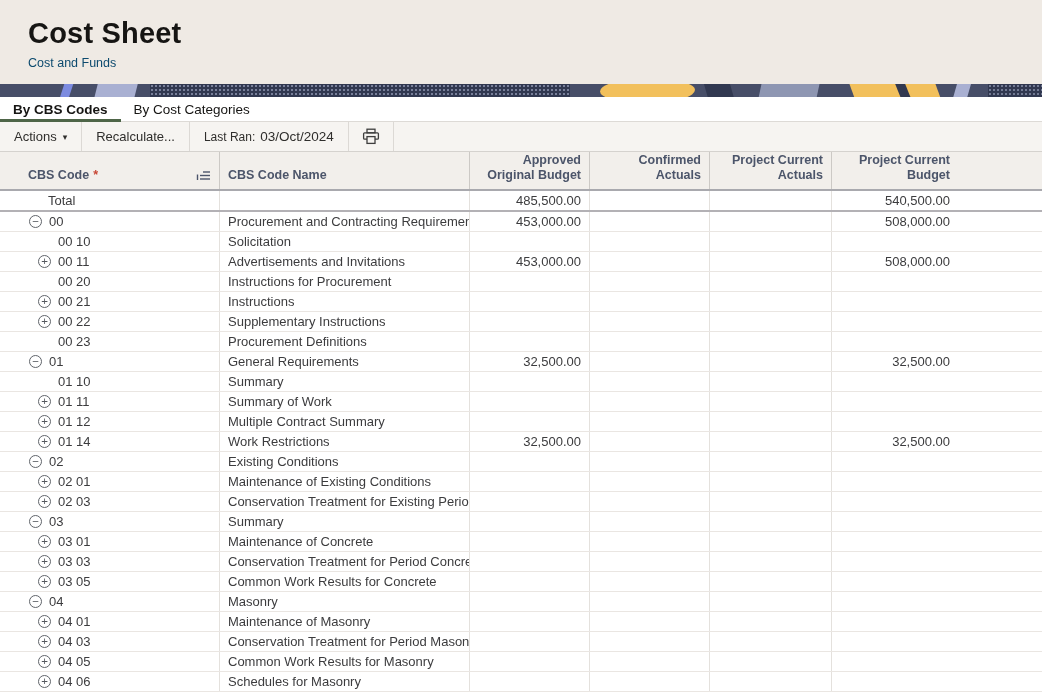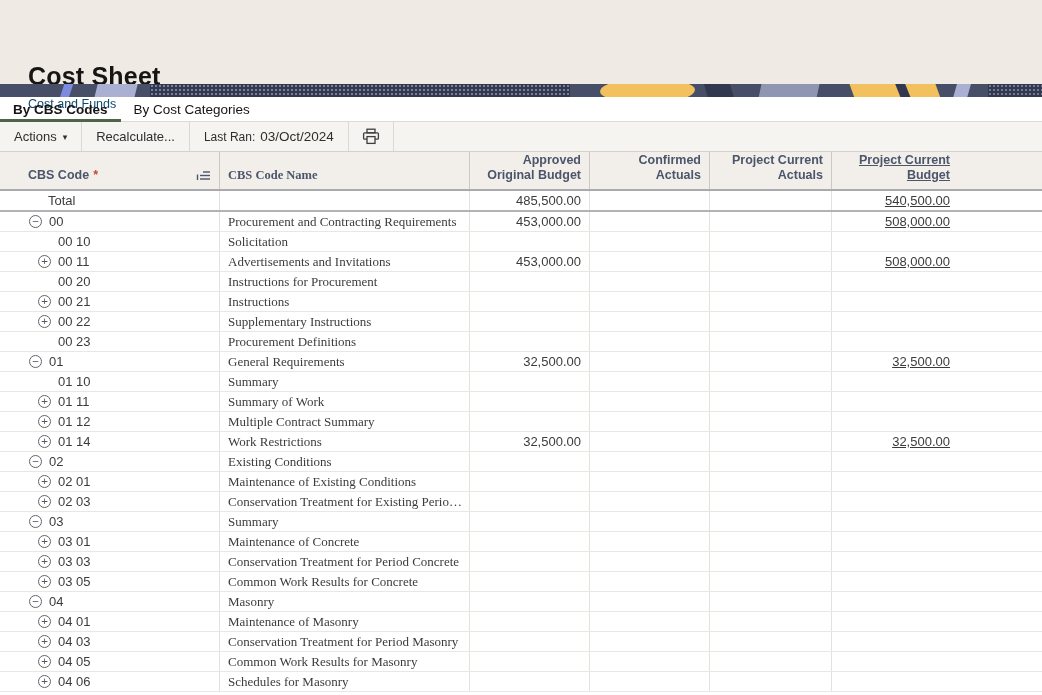--- a/index.html
+++ b/index.html
@@ -18,21 +18,21 @@
     --grid-vline:#E4E1DD;
     --row-text:#3C3C3E;
   }
   *{box-sizing:border-box;margin:0;padding:0;}
   body{
     width:1042px;height:695px;overflow:hidden;background:#fff;
     font-family:"Liberation Sans", sans-serif;color:var(--row-text);
   }
   
   .page-header{height:84px;background:var(--header-bg);padding:17px 0 0 28px;}
-  .page-title{font-size:25px;font-weight:bold;color:#161513;letter-spacing:.2px;margin-top:45px;}
+  .page-title{font-size:29px;font-weight:bold;color:#161513;letter-spacing:.2px;}
   .page-subtitle{font-size:12.5px;color:#0c4a6e;margin-top:6px;}
   
   .banner{position:relative;height:13px;background:var(--banner-navy);overflow:hidden;}
   .banner .shape{position:absolute;top:-4px;height:22px;}
   .bs1{left:62px;width:9px;background:#7C8BE0;transform:skewX(-18deg);}
   .bs2{left:96px;width:40px;background:var(--banner-periwinkle);transform:skewX(-14deg);}
   .bs3{left:150px;width:420px;background:var(--banner-dark);
        background-image:radial-gradient(rgba(185,193,220,.55) .7px,transparent .9px);background-size:4px 4px;}
   .bs4{left:600px;width:95px;background:var(--banner-yellow);border-radius:50% 45% 55% 50%/70% 60% 75% 65%;top:-2px;height:18px;}
   .bs5{left:706px;width:26px;background:var(--banner-dark);transform:skewX(16deg);}
@@ -55,21 +55,21 @@
   .caret{font-size:9px;margin-left:6px;color:#2F2E2C;}
   .lastran-label{font-size:12px;margin-right:5px;}
   .lastran-date{font-size:13.5px;}
   .print-btn{display:flex;align-items:center;padding:0 13px;height:100%;cursor:pointer;}
   
   .grid{width:1042px;}
   .grid-header{display:flex;height:39px;background:var(--grid-header-bg);border-bottom:2px solid var(--strong-border);}
   .hcell{display:flex;align-items:flex-end;padding:0 8px 5px 8px;font-size:12.5px;font-weight:bold;
          color:var(--grid-header-text);border-right:1px solid #CCC9C5;overflow:hidden;line-height:1.25;}
   .hcell.num{justify-content:flex-end;text-align:right;}
-  .c1{width:220px;} .c2{width:250px;font-family:Liberation Serif, serif;} .c3{width:120px;} .c4{width:120px;} .c5{width:122px;} .c6{width:210px;text-decoration:underline;}
+  .c1{width:220px;} .c2{width:250px;} .c3{width:120px;} .c4{width:120px;} .c5{width:122px;} .c6{width:210px;}
   .hcell.c1{justify-content:space-between;padding-left:28px;}
   .hcell.c6, .cell.c6{padding-right:92px;border-right:none;}
   .req{color:var(--required-red);margin-left:4px;}
   .hier-icon{display:inline-flex;align-self:flex-end;margin-bottom:1px;cursor:pointer;}
   
   .grow{display:flex;height:20px;background:#fff;border-bottom:1px solid var(--grid-line);}
   .grow.total-row{height:21px;border-bottom:2px solid #B3B1B5;}
   .cell{display:flex;align-items:center;padding:0 8px;font-size:13px;color:var(--row-text);
         border-right:1px solid var(--grid-vline);overflow:hidden;white-space:nowrap;}
   .cell.num{justify-content:flex-end;}

